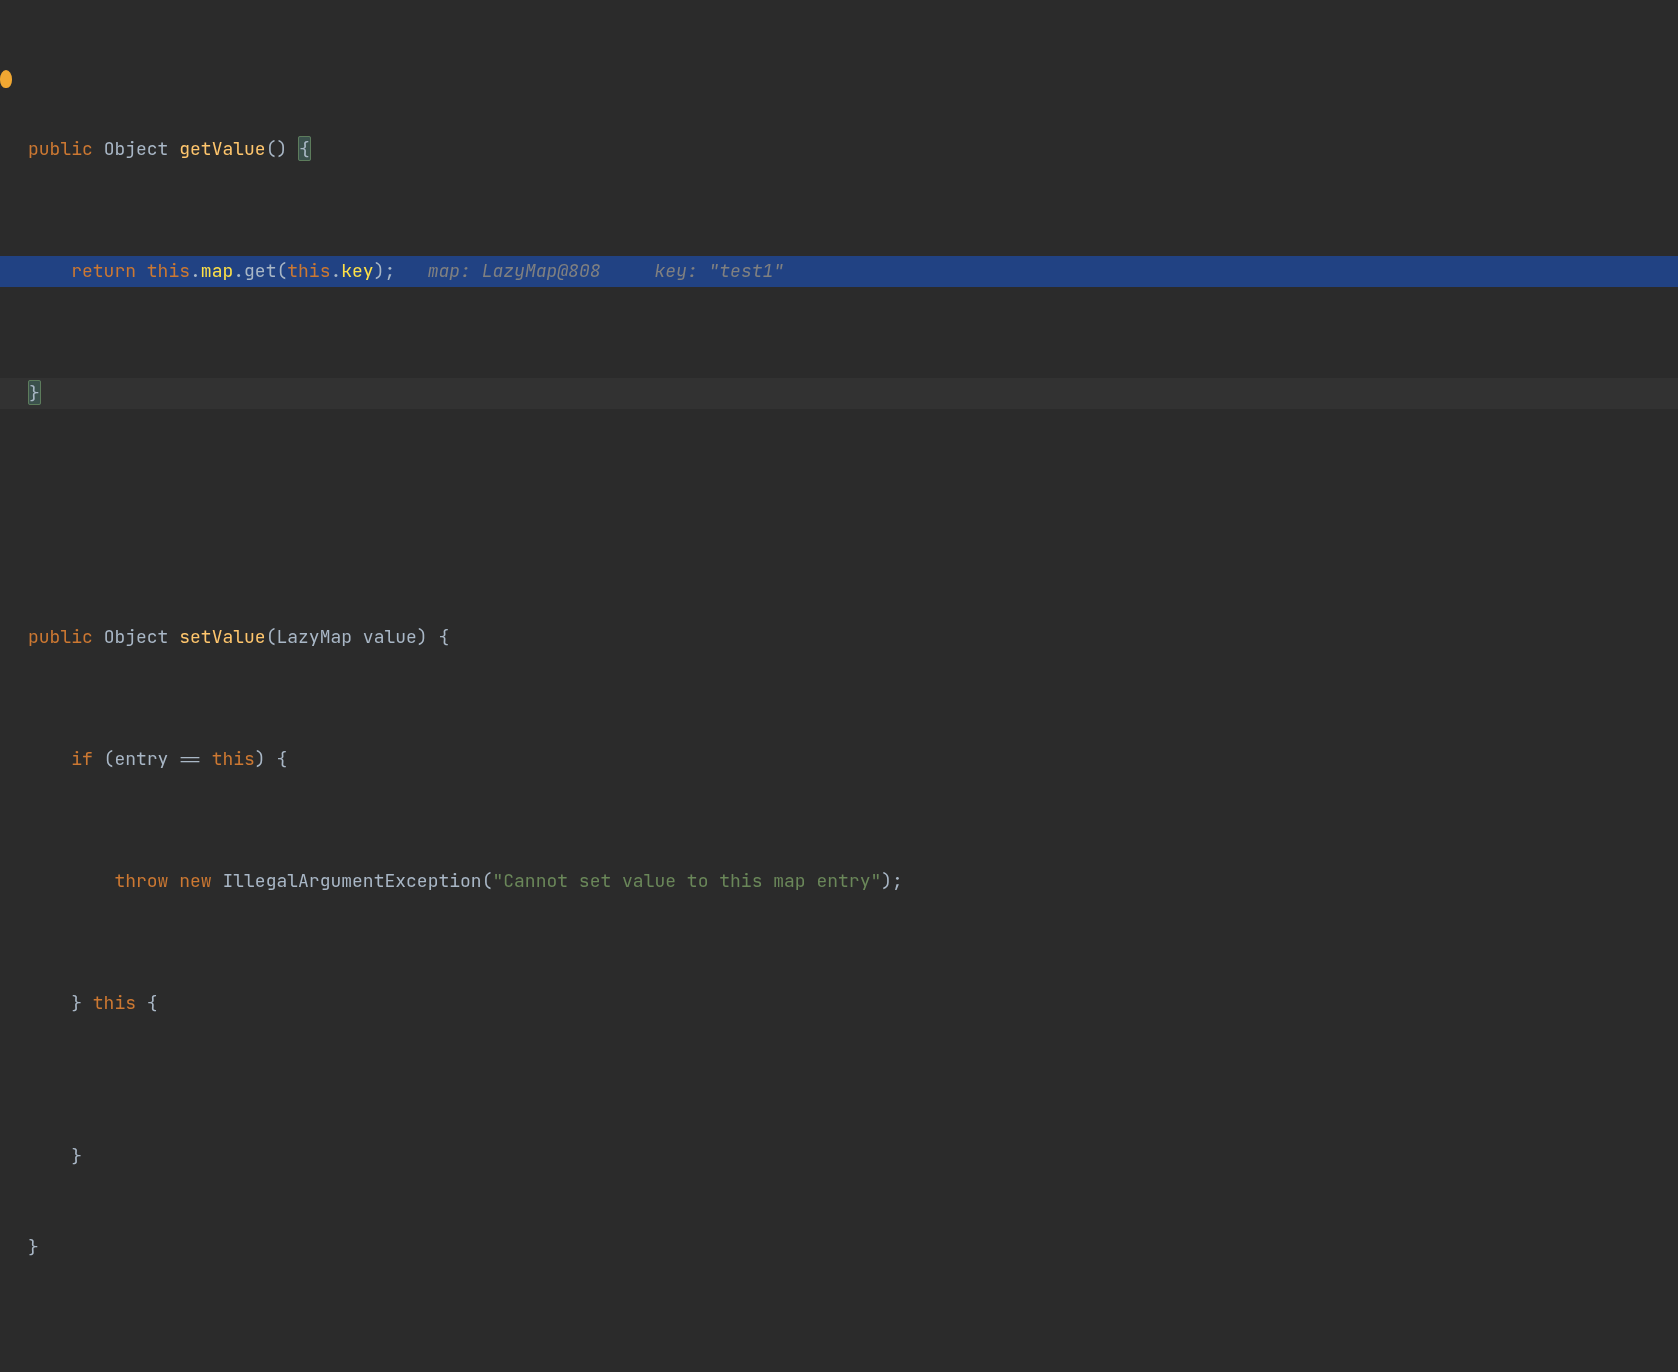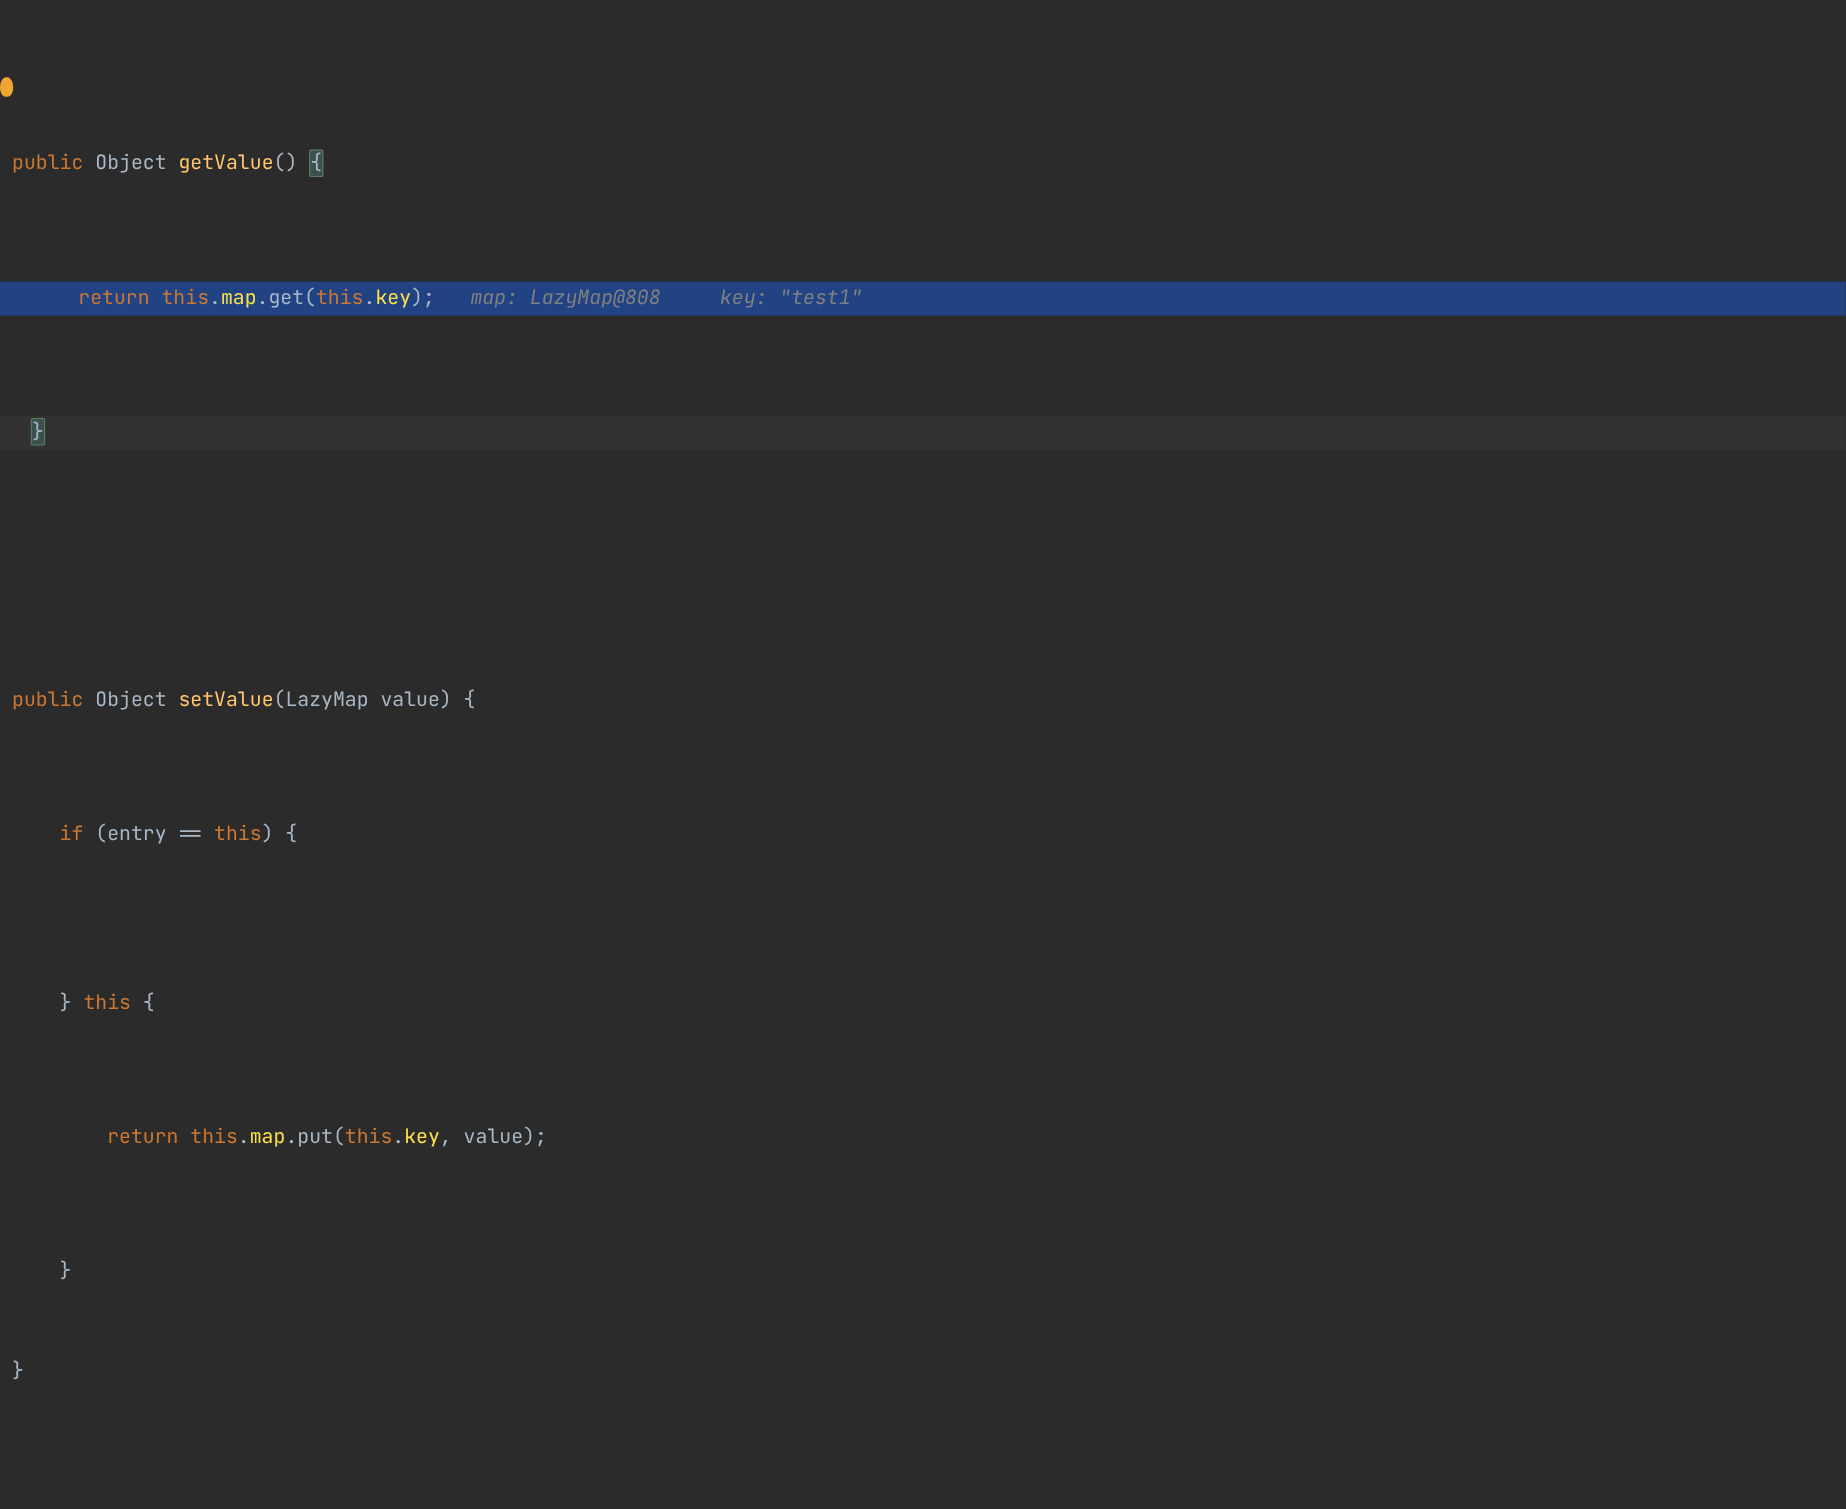--- a/index.html
+++ b/index.html
@@ -15,21 +15,21 @@
     flex-direction: column;
   }
   .editor {
     flex: 0 0 auto;
     padding-top: 12px;
     line-height: 30.5px;
     white-space: pre;
     position: relative;
     background: #2b2b2b;
   }
-  .line { padding-left: 11px; height: 30.5px; }
+  .line { padding-left: 28px; height: 30.5px; }
   .highlight-line {
     background: #214283;
     padding-left: 28px;
     height: 30.5px;
     width: 100%;
     position: relative;
   }
   .caret-line {
     background: #323232;
     padding-left: 28px;
@@ -65,24 +65,24 @@
   <div class="highlight-line">    <span class="kw">return </span><span class="kw">this</span><span class="plain">.</span><span class="field">map</span><span class="plain">.</span><span class="plain">get(</span><span class="kw">this</span><span class="plain">.</span><span class="field">key</span><span class="plain">);</span><span class="comment-inlay">   map: LazyMap@808     key: "test1"</span></div>
 
   <div class="caret-line"><span class="brace-match">}</span></div>
 
   <div class="line"> </div>
 
   <div class="line"><span class="kw">public</span> <span class="type">Object</span> <span class="method-decl">setValue</span><span class="plain">(LazyMap value) {</span></div>
 
   <div class="line">    <span class="kw">if</span><span class="plain"> (entry == </span><span class="kw">this</span><span class="plain">) {</span></div>
 
+  <div class="line">        <span class="kw">throw</span> <span class="kw">new</span> <span class="plain">IllegalArgumentException</span><span class="plain">(</span><span class="str">"Cannot set value to this map entry"</span><span class="plain">);</span></div>
 
   <div class="line">    <span class="plain">} </span><span class="kw">this</span><span class="plain"> {</span></div>
 
-  <div class="line">        <span class="kw">return </span><span class="kw">this</span><span class="plain">.</span><span class="field">map</span><span class="plain">.</span><span class="plain">put(</span><span class="kw">this</span><span class="plain">.</span><span class="field">key</span><span class="plain">, value);</span></div>
 
   <div class="line">    <span class="plain">}</span></div>
   <div class="line"><span class="plain">}</span></div>
   
 
   
 
   
 
   

